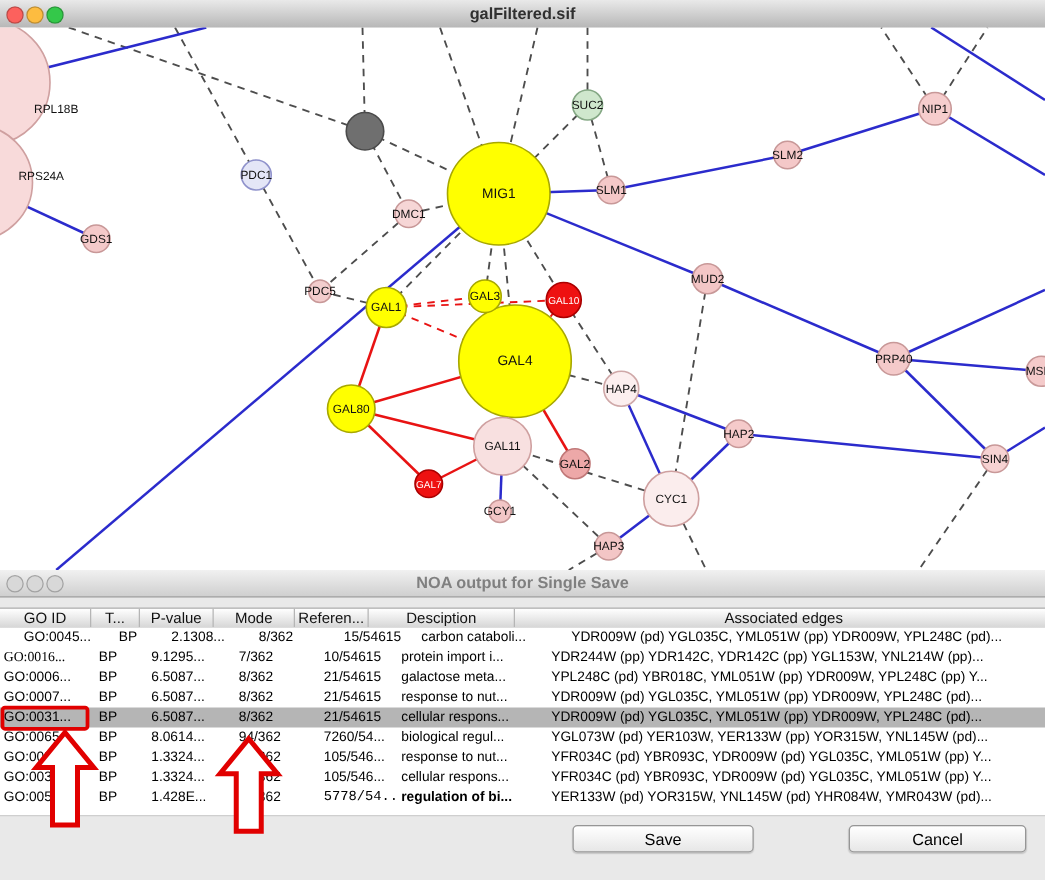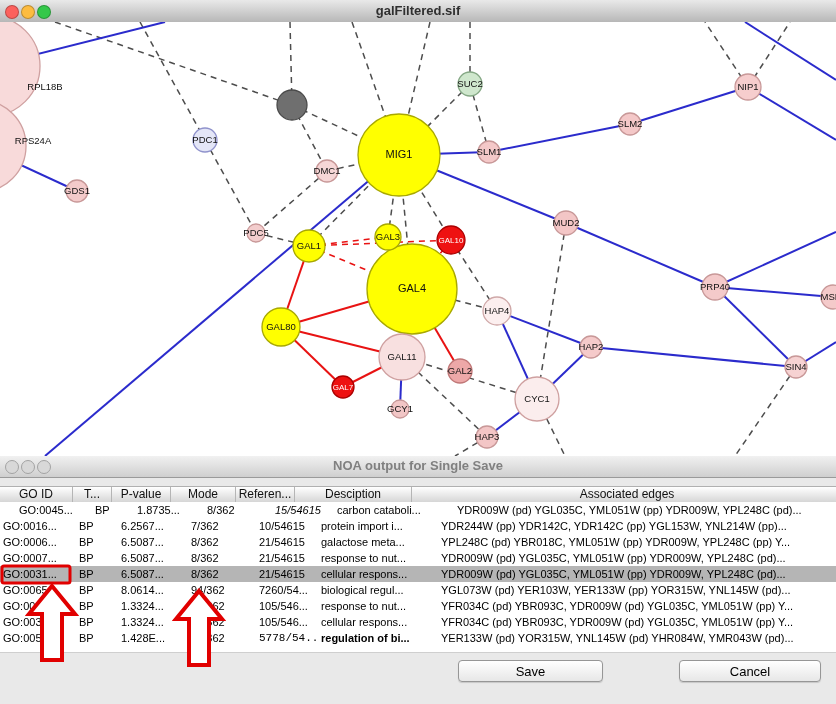--- a/index.html
+++ b/index.html
@@ -196,30 +196,30 @@
         <div class="th" style="width: 58px;">P-value</div>
         <div class="th" style="width: 64px;">Mode</div>
         <div class="th" style="width: 58px;">Referen...</div>
         <div class="th" style="width: 116px;">Desciption</div>
         <div class="th" style="width: 430px;">Associated edges</div>
       </div>
     <div class="tbody" id="tbody">
         <div class="tr">
           <div class="td" style="width: 72px; padding-left: 19px;">GO:0045...</div>
           <div class="td" style="width: 38px; padding-left: 4px;">BP</div>
-          <div class="td" style="width: 58px; padding-left: 4px;">1.8735...</div>
+          <div class="td" style="width: 58px; padding-left: 4px;">2.1308...</div>
           <div class="td" style="width: 64px; padding-left: 12px;">8/362</div>
-          <div class="td" style="width: 58px; padding-left: 4px; font-style: italic;">15/54615</div>
+          <div class="td" style="width: 58px; padding-left: 4px;">15/54615</div>
           <div class="td" style="width: 116px; padding-left: 4px;">carbon cataboli...</div>
           <div class="td" style="width: 430px; padding-left: 4px;">YDR009W (pd) YGL035C, YML051W (pp) YDR009W, YPL248C (pd)...</div>
         </div>
         <div class="tr">
-          <div class="td" style="width: 72px; padding-left: 3px;">GO:0016...</div>
-          <div class="td" style="width: 38px; padding-left: 4px;">BP</div>
-          <div class="td" style="width: 58px; padding-left: 4px;">6.2567...</div>
+          <div class="td" style="width: 72px; padding-left: 3px; font-family: Liberation Serif, serif;">GO:0016...</div>
+          <div class="td" style="width: 38px; padding-left: 4px;">BP</div>
+          <div class="td" style="width: 58px; padding-left: 4px;">9.1295...</div>
           <div class="td" style="width: 64px; padding-left: 12px;">7/362</div>
           <div class="td" style="width: 58px; padding-left: 4px;">10/54615</div>
           <div class="td" style="width: 116px; padding-left: 4px;">protein import i...</div>
           <div class="td" style="width: 430px; padding-left: 4px;">YDR244W (pp) YDR142C, YDR142C (pp) YGL153W, YNL214W (pp)...</div>
         </div>
         <div class="tr">
           <div class="td" style="width: 72px; padding-left: 3px;">GO:0006...</div>
           <div class="td" style="width: 38px; padding-left: 4px;">BP</div>
           <div class="td" style="width: 58px; padding-left: 4px;">6.5087...</div>
           <div class="td" style="width: 64px; padding-left: 12px;">8/362</div>

